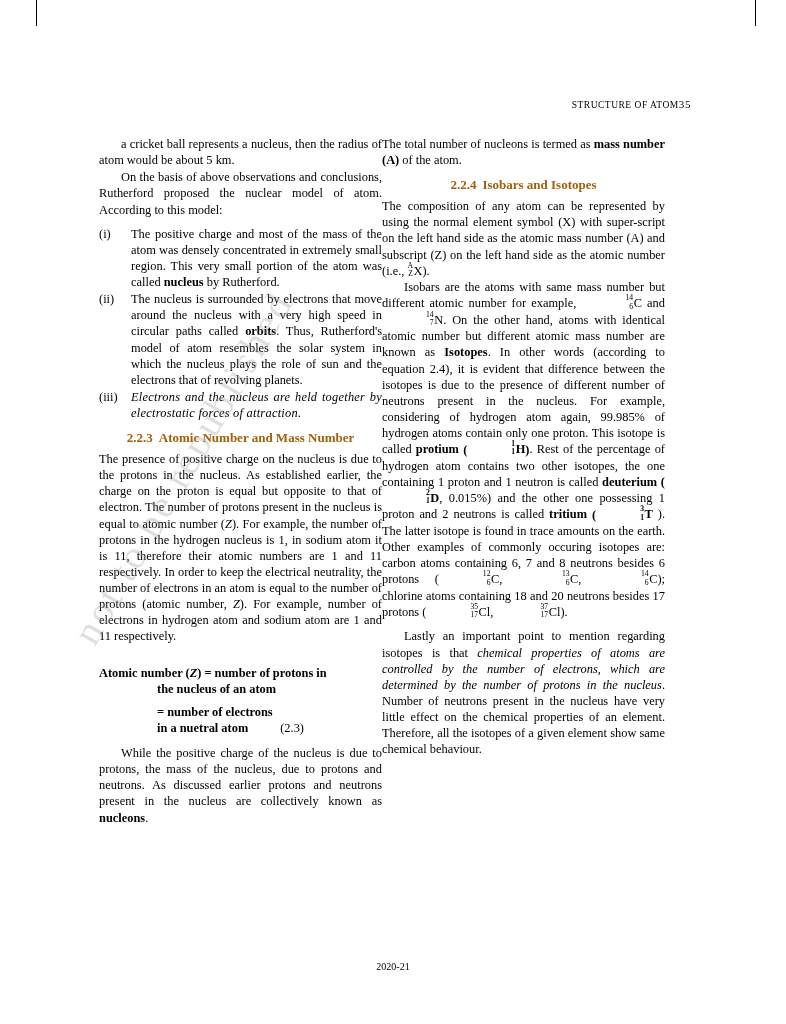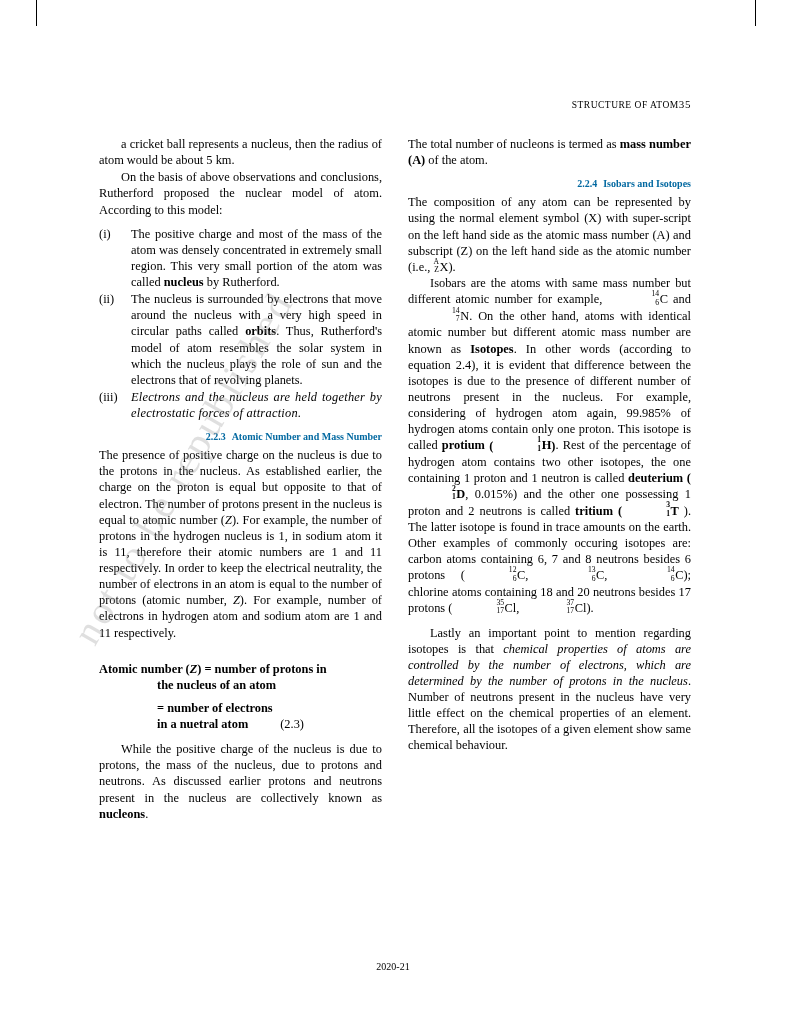--- a/index.html
+++ b/index.html
@@ -45,21 +45,20 @@
     font-family: "Liberation Serif", serif;
     font-size: 9.5px;
     letter-spacing: 0.5px;
   }
   .runhead .pageno {
     font-size: 11px;
     font-family: "Liberation Serif", serif;
   }
   .columns {
     display: flex;
-    gap: 26px;
     margin-top: 22px;
   }
   .col {
     width: 283px;
     font-size: 12.4px;
     line-height: 1.30;
     text-align: justify;
   }
   p { margin: 0 0 0 0; }
   p.para { text-indent: 22px; margin-bottom: 1px; }
@@ -72,26 +71,26 @@
   .hang .marker {
     width: 32px;
     flex: 0 0 32px;
     text-align: left;
   }
   .hang .body {
     flex: 1 1 auto;
     text-align: justify;
   }
   .section-head {
-    color: #0369a1;
+    color: #a16207;
     font-weight: bold;
-    font-size: 10px;
+    font-size: 13px;
     font-family: "Liberation Serif", serif;
     margin: 9px 0 4px 0;
-    text-align: right;
+    text-align: center;
   }
   .section-head .num { margin-right: 6px; }
   b { font-weight: bold; }
   i { font-style: italic; }
   .eq {
     font-weight: bold;
     text-align: left;
     margin-top: 8px;
     margin-bottom: 2px;
   }

